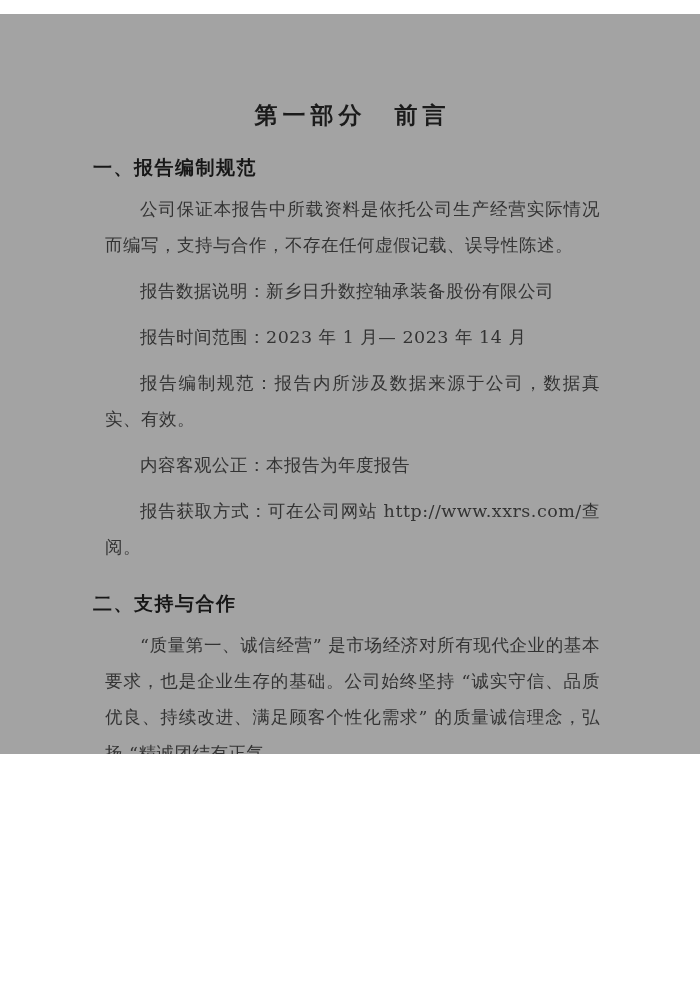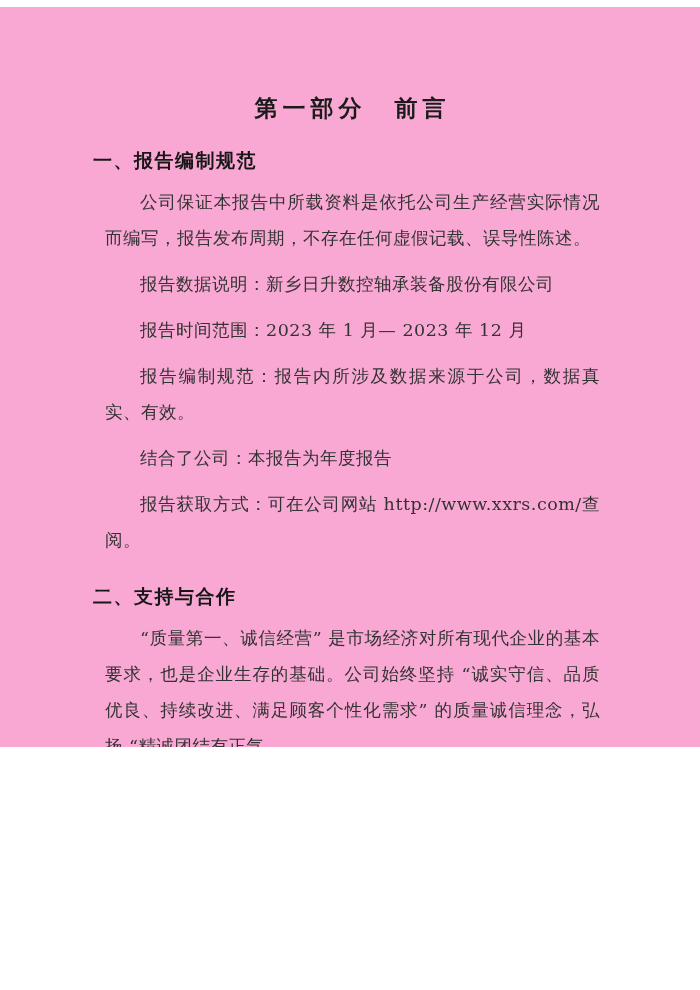--- a/index.html
+++ b/index.html
@@ -4,22 +4,22 @@
 <style>
   html, body {
     margin: 0;
     padding: 0;
     background: #ffffff;
   }
   .doc-page {
     position: relative;
     width: 700px;
     height: 740px;
-    margin: 7px auto;
-    background: #f9a8d4;
+    margin: 14px auto;
+    background: #a3a3a3;
     font-family: "DejaVu Serif", serif;
     color: #2e2e2e;
     overflow: hidden;
     box-sizing: border-box;
   }
   .doc-content {
     padding: 86px 100px 0 105px;
     box-sizing: border-box;
   }
   .doc-title {
@@ -67,29 +67,29 @@
 <body>
 
 <div class="doc-page">
   <div class="doc-content">
 
     <h1 class="doc-title">第一部分　前言</h1>
 
     <h2 class="section-heading">一、报告编制规范</h2>
 
 
-    <p class="body-para">公司保证本报告中所载资料是依托公司生产经营实际情况而编写，报告发布周期，不存在任何虚假记载、误导性陈述。</p>
+    <p class="body-para">公司保证本报告中所载资料是依托公司生产经营实际情况而编写，支持与合作，不存在任何虚假记载、误导性陈述。</p>
 
     <p class="body-para">报告数据说明：新乡日升数控轴承装备股份有限公司</p>
 
-    <p class="body-para">报告时间范围：2023 年 1 月— 2023 年 12 月</p>
+    <p class="body-para">报告时间范围：2023 年 1 月— 2023 年 14 月</p>
 
     <p class="body-para">报告编制规范：报告内所涉及数据来源于公司，数据真实、有效。</p>
 
-    <p class="body-para">结合了公司：本报告为年度报告</p>
+    <p class="body-para">内容客观公正：本报告为年度报告</p>
 
     <p class="body-para">报告获取方式：可在公司网站 http://www.xxrs.com/查阅。</p>
 
     <h2 class="section-heading second">二、支持与合作</h2>
 
 
     <p class="body-para">“质量第一、诚信经营” 是市场经济对所有现代企业的基本要求，也是企业生存的基础。公司始终坚持 “诚实守信、品质优良、持续改进、满足顾客个性化需求” 的质量诚信理念，弘扬 “精诚团结有正气，</p>
 
   </div>
 

